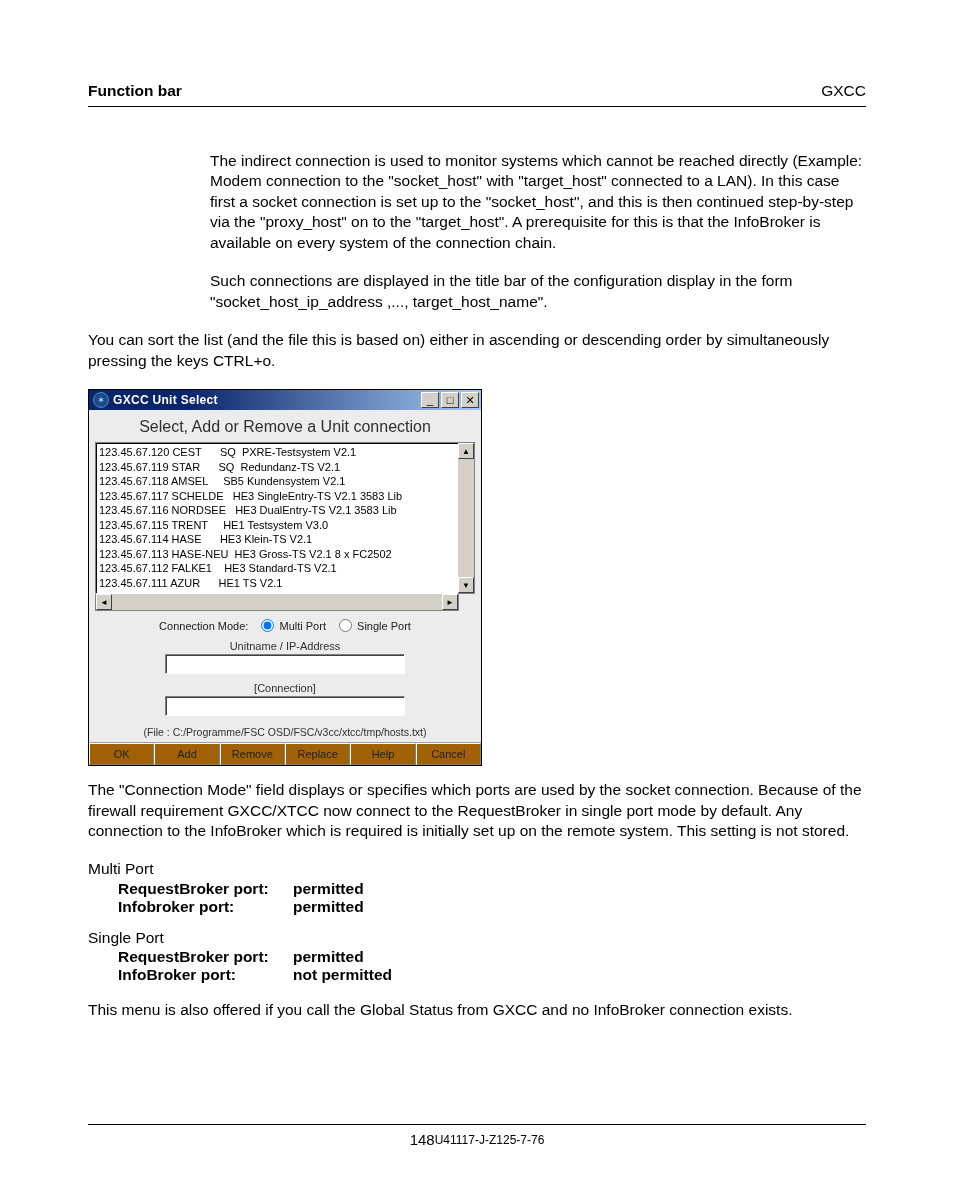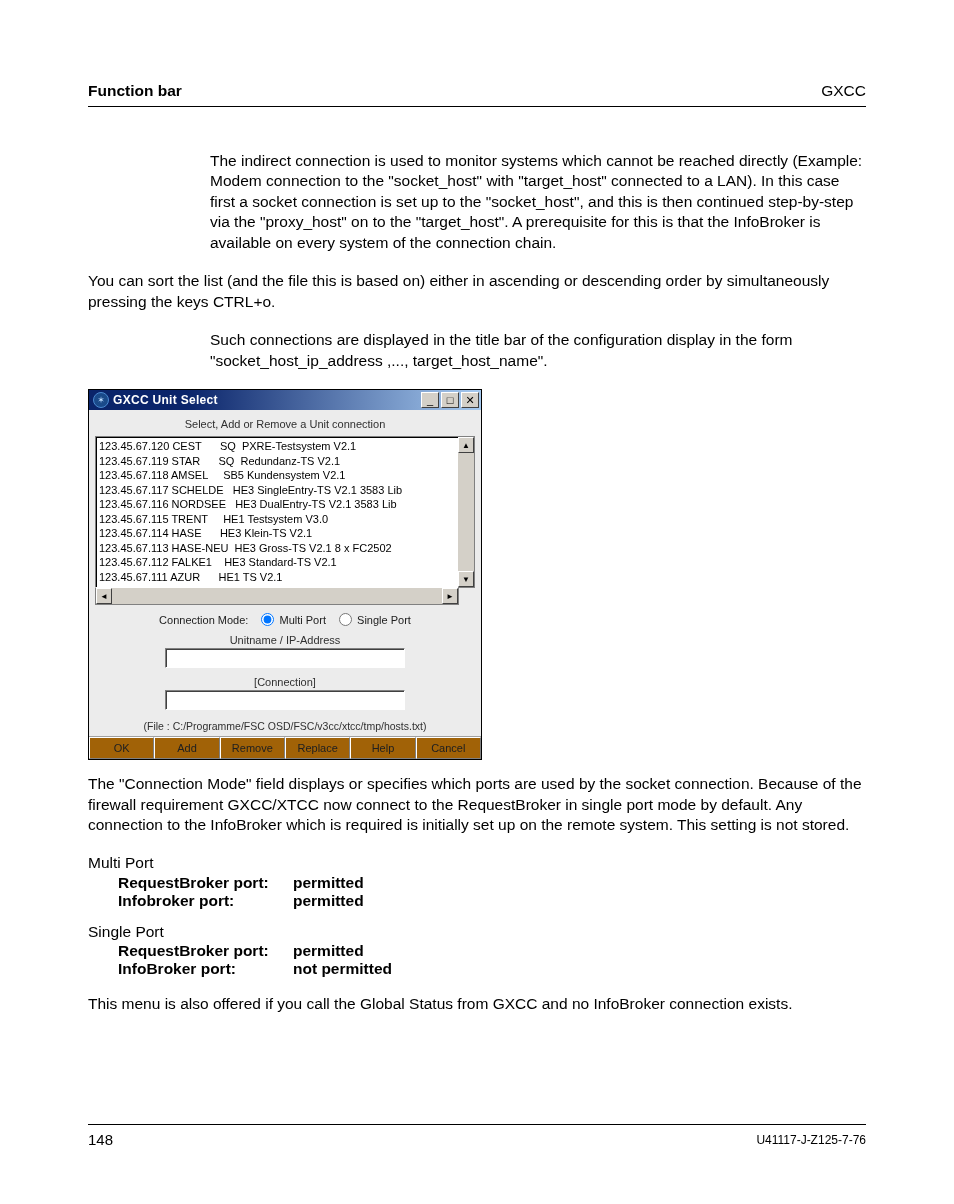--- a/index.html
+++ b/index.html
@@ -72,21 +72,21 @@
     margin-left: 2px;
     color: #000;
     display: flex; align-items: center; justify-content: center;
     font-family: Arial; font-size: 11px; line-height: 1;
   }
   .dlgbody {
     padding: 4px 6px 4px 6px;
   }
   .subtitle {
     text-align: center;
-    font-size: 11px;
+    font-size: 16px;
     color: #303030;
     padding: 4px 0 6px 0;
   }
   .listwrap { position: relative; }
   .listbox {
     width: calc(100% - 16px);
     height: 146px;
     background: #fff;
     border: 1px solid #808080;
     border-right-color: #fff; border-bottom-color: #fff;
@@ -182,41 +182,41 @@
     font-weight: bold;
   }
   .port-row .label { width: 175px; }
   .footer {
     position: absolute;
     bottom: 56px;
     left: 88px; right: 88px;
     border-top: 1.5px solid #000;
     padding-top: 6px;
     display: flex;
-    justify-content: space-between;
+    justify-content: center;
     font-size: 15px;
   }
   .footer .right {
     font-size: 12px;
     padding-top: 2px;
   }
 </style>
 </head>
 <body>
 
 <div class="page">
 
   <div class="header">
     <span class="left">Function bar</span>
     <span>GXCC</span>
   </div>
 
   <p class="para indented">The indirect connection is used to monitor systems which cannot be reached directly (Example: Modem connection to the "socket_host" with "target_host" connected to a LAN). In this case first a socket connection is set up to the "socket_host", and this is then continued step-by-step via the "proxy_host" on to the "target_host". A prerequisite for this is that the InfoBroker is available on every system of the connection chain.</p>
+  <p class="para indented">Such connections are displayed in the title bar of the configuration display in the form "socket_host_ip_address ,..., target_host_name".</p>
   <p class="para">You can sort the list (and the file this is based on) either in ascending or descending order by simultaneously pressing the keys CTRL+o.</p>
-  <p class="para indented">Such connections are displayed in the title bar of the configuration display in the form "socket_host_ip_address ,..., target_host_name".</p>
 
   <div class="dialog">
     <div class="titlebar">
       <span class="icon">✶</span>
       <span class="title">GXCC Unit Select</span>
       <span class="winbtn">_</span>
       <span class="winbtn">□</span>
       <span class="winbtn">✕</span>
     </div>
     <div class="dlgbody">

